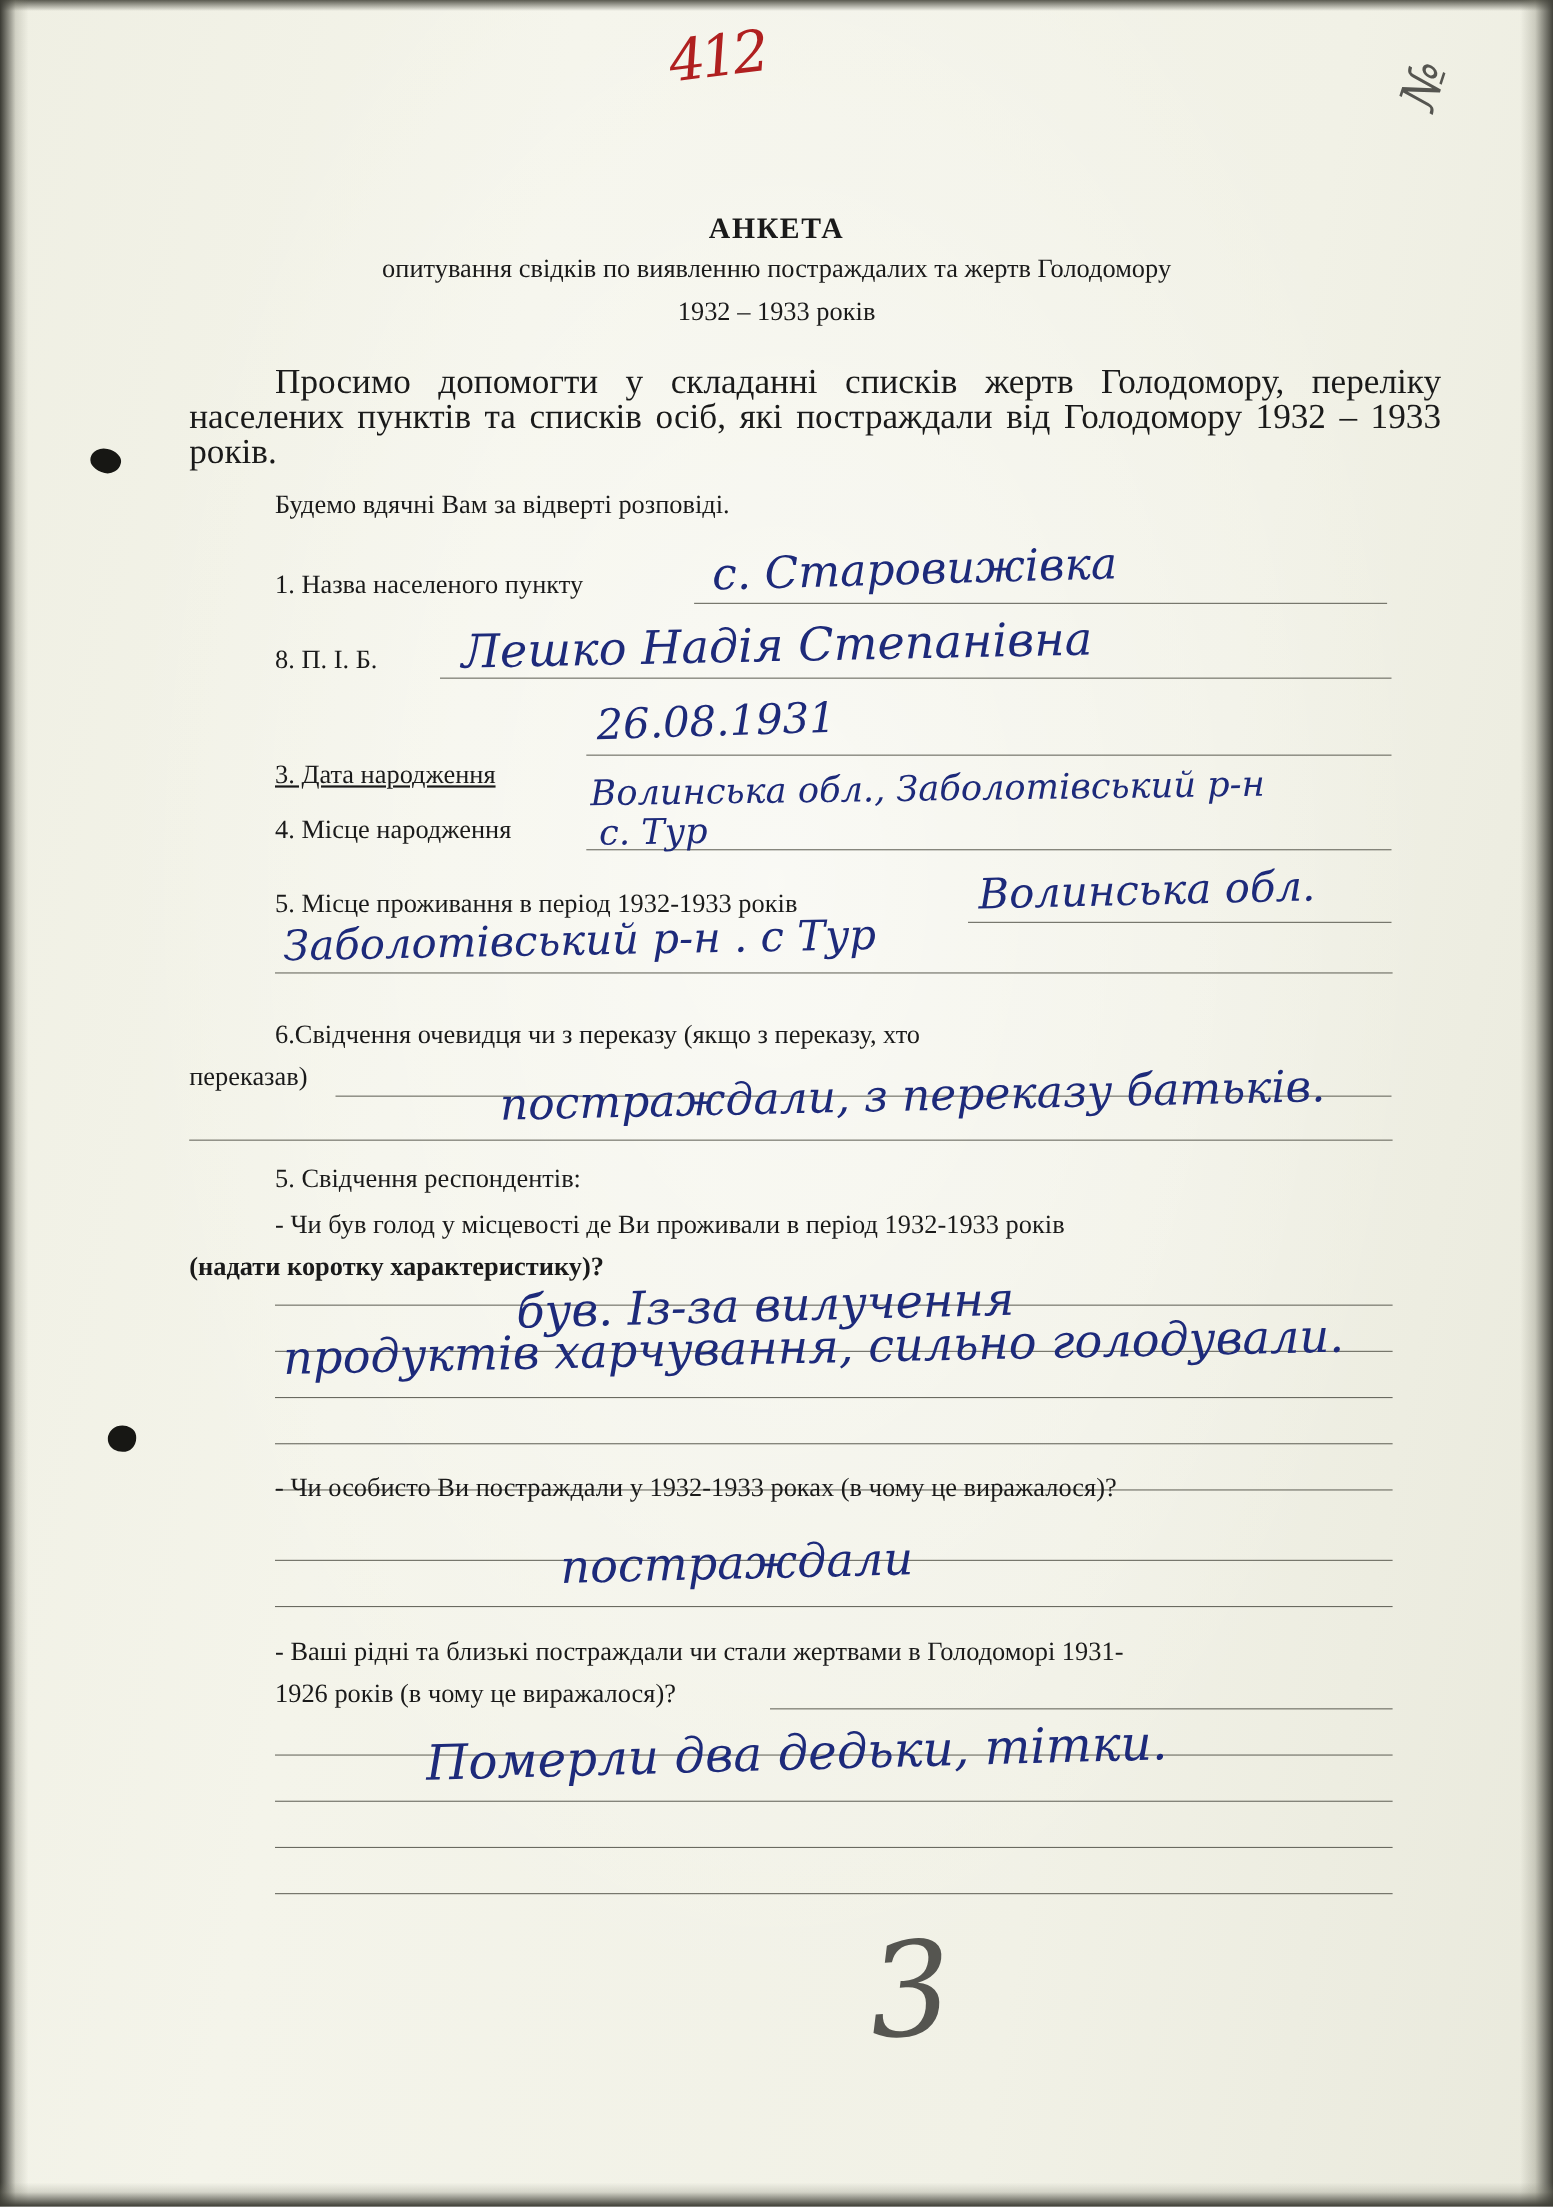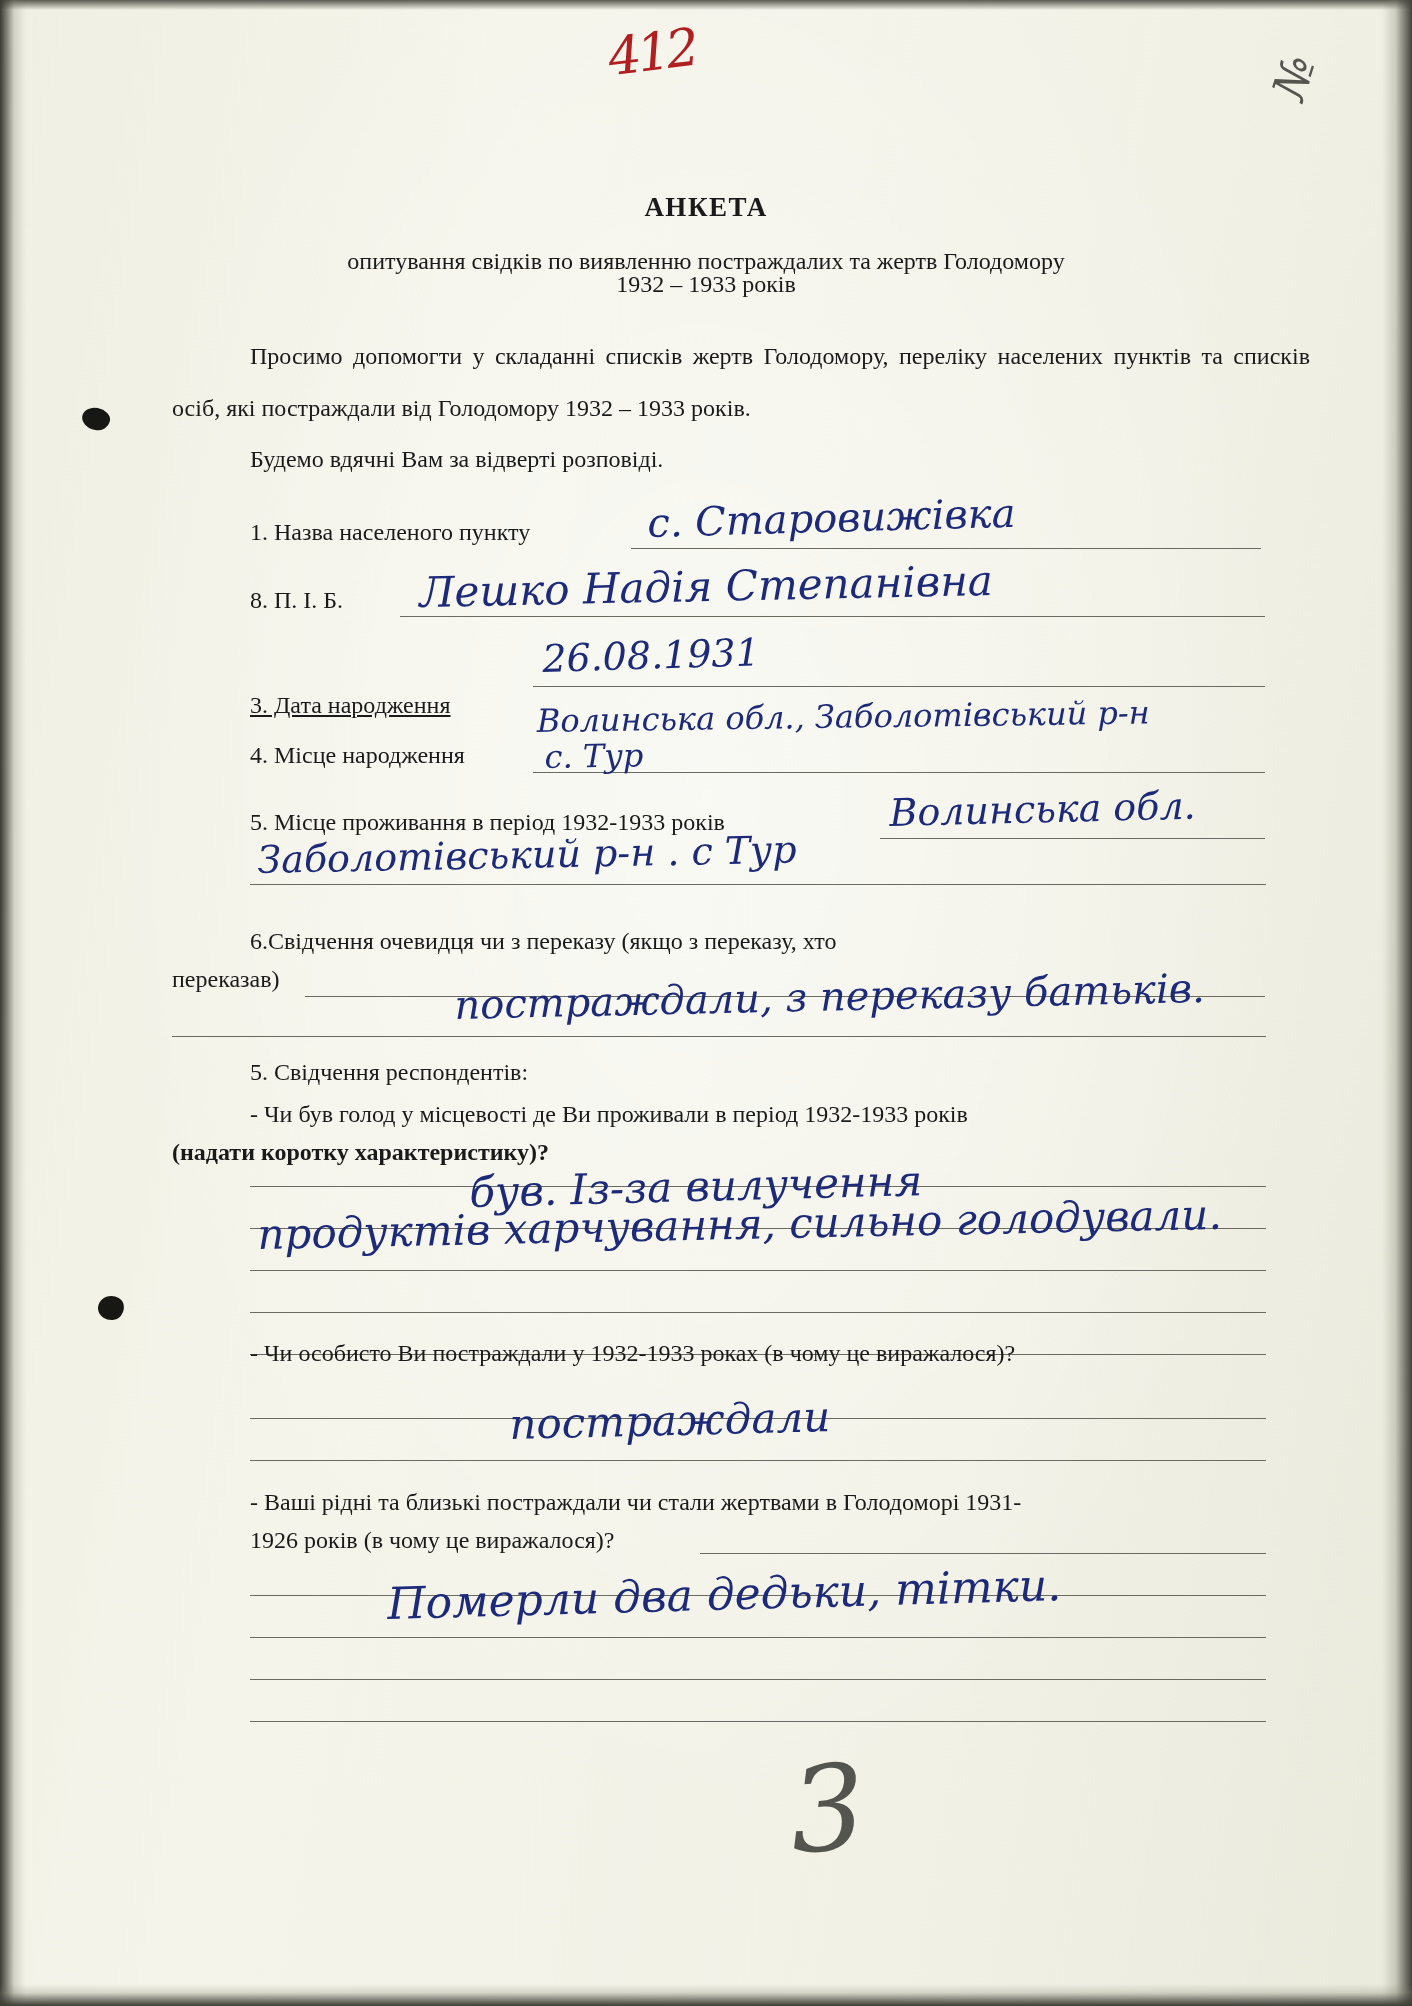--- a/index.html
+++ b/index.html
@@ -62,22 +62,22 @@
     letter-spacing: 1.5px;
   }
   .subtitle {
     position: absolute;
     left: 0; right: 0;
     text-align: center;
     font-size: 24px;
   }
   .para {
     position: absolute;
-    font-size: 24px;
-    line-height: 52px;
+    font-size: 32px;
+    line-height: 32px;
     text-align: justify;
   }
   .lbl {
     position: absolute;
     font-size: 24px;
     line-height: 34px;
     white-space: nowrap;
   }
 
   
@@ -127,21 +127,21 @@
   <div class="content">
 
     <div class="hw-red" style="left:608px; top:22px; font-size:52px; transform: rotate(-7deg); letter-spacing:-4px;">412</div>
 
     <div class="hw-pencil" style="left:1272px; top:50px; font-size:46px; transform: rotate(-72deg);">№</div>
 
     <div class="blot" style="left:82px; top:408px; width:28px; height:22px; transform: rotate(12deg);"></div>
     <div class="blot" style="left:98px; top:1296px; width:26px; height:24px; transform: rotate(-8deg);"></div>
 
     <div class="title" style="top:192px;">АНКЕТА</div>
-    <div class="subtitle" style="top:248px;">опитування свідків по  виявленню постраждалих та  жертв  Голодомору</div>
+    <div class="subtitle" style="top:232px;">опитування свідків по  виявленню постраждалих та  жертв  Голодомору</div>
     <div class="subtitle" style="top:271px;">1932 – 1933 років</div>
 
     <div class="para" style="left:172px; top:330px; width:1138px; text-indent:78px;">Просимо  допомогти  у  складанні  списків  жертв    Голодомору,  переліку населених пунктів та списків осіб, які постраждали від Голодомору 1932 – 1933 років.</div>
     <div class="lbl" style="left:250px; top:442px;text-align:center;">Будемо вдячні Вам за відверті розповіді.</div>
 
     <div class="lbl" style="left:250px; top:515px;">1. Назва населеного пункту</div>
     <div class="rule" style="left:631px; top:548px; width:630px;"></div>
     <div class="hw" style="left:648px; top:500px; font-size:40px; transform: rotate(-1.6deg);">с. Старовижівка</div>
 
     <div class="lbl" style="left:250px; top:583px;">8.  П. І. Б.</div>

